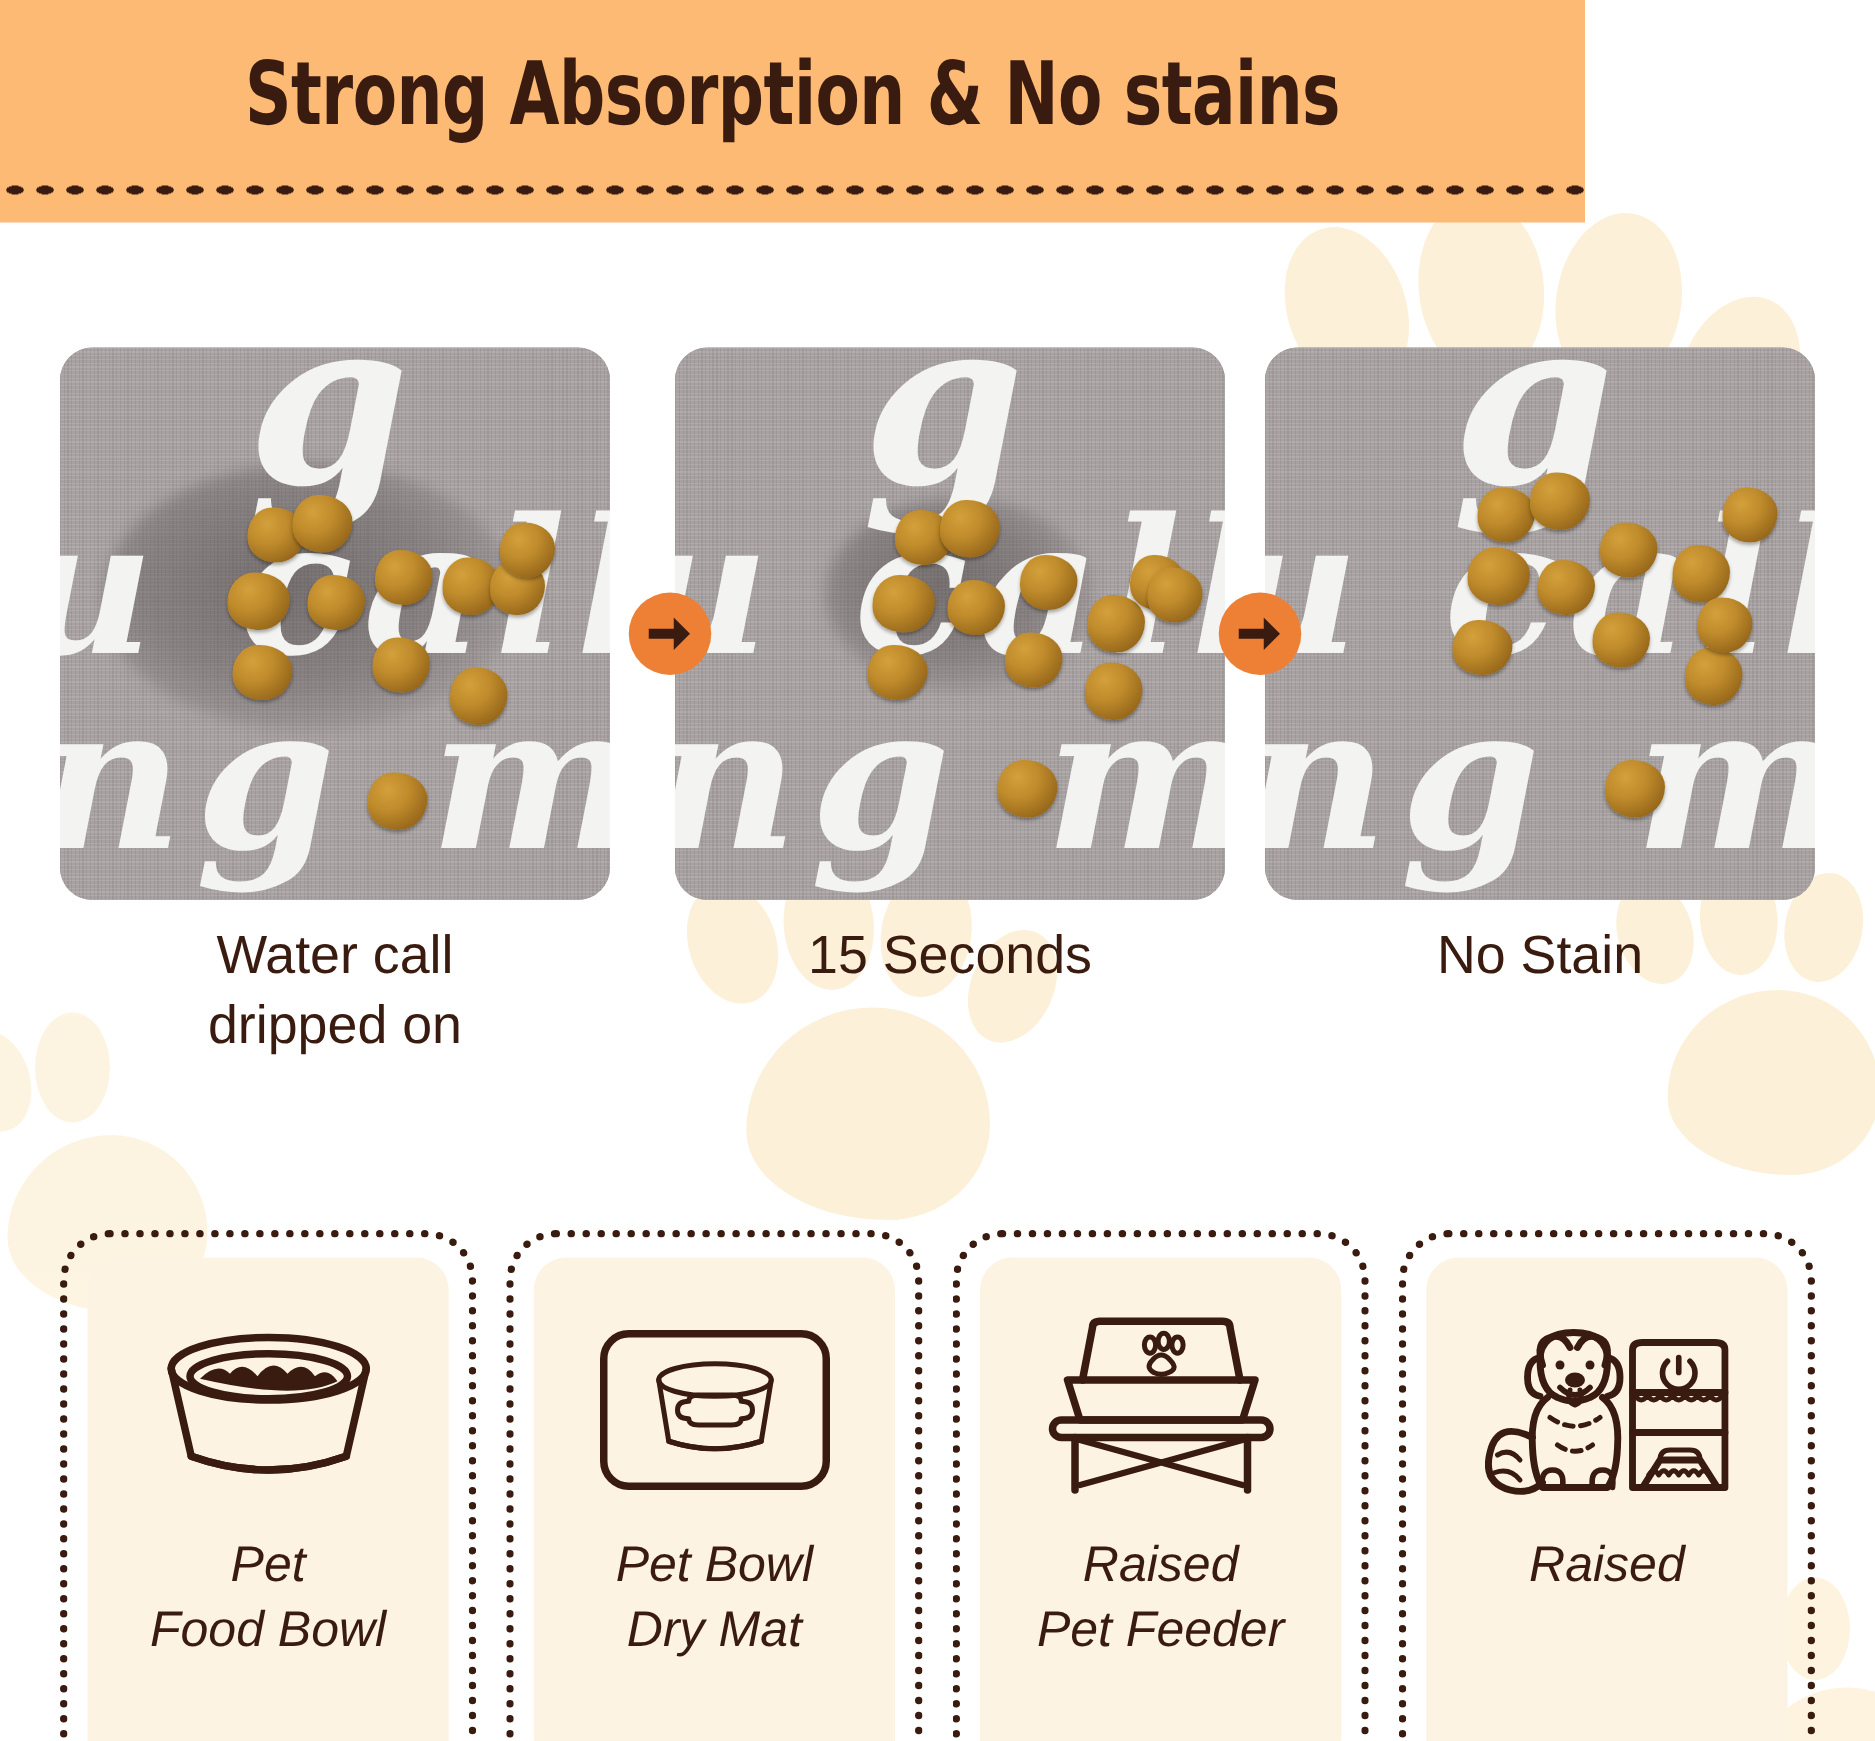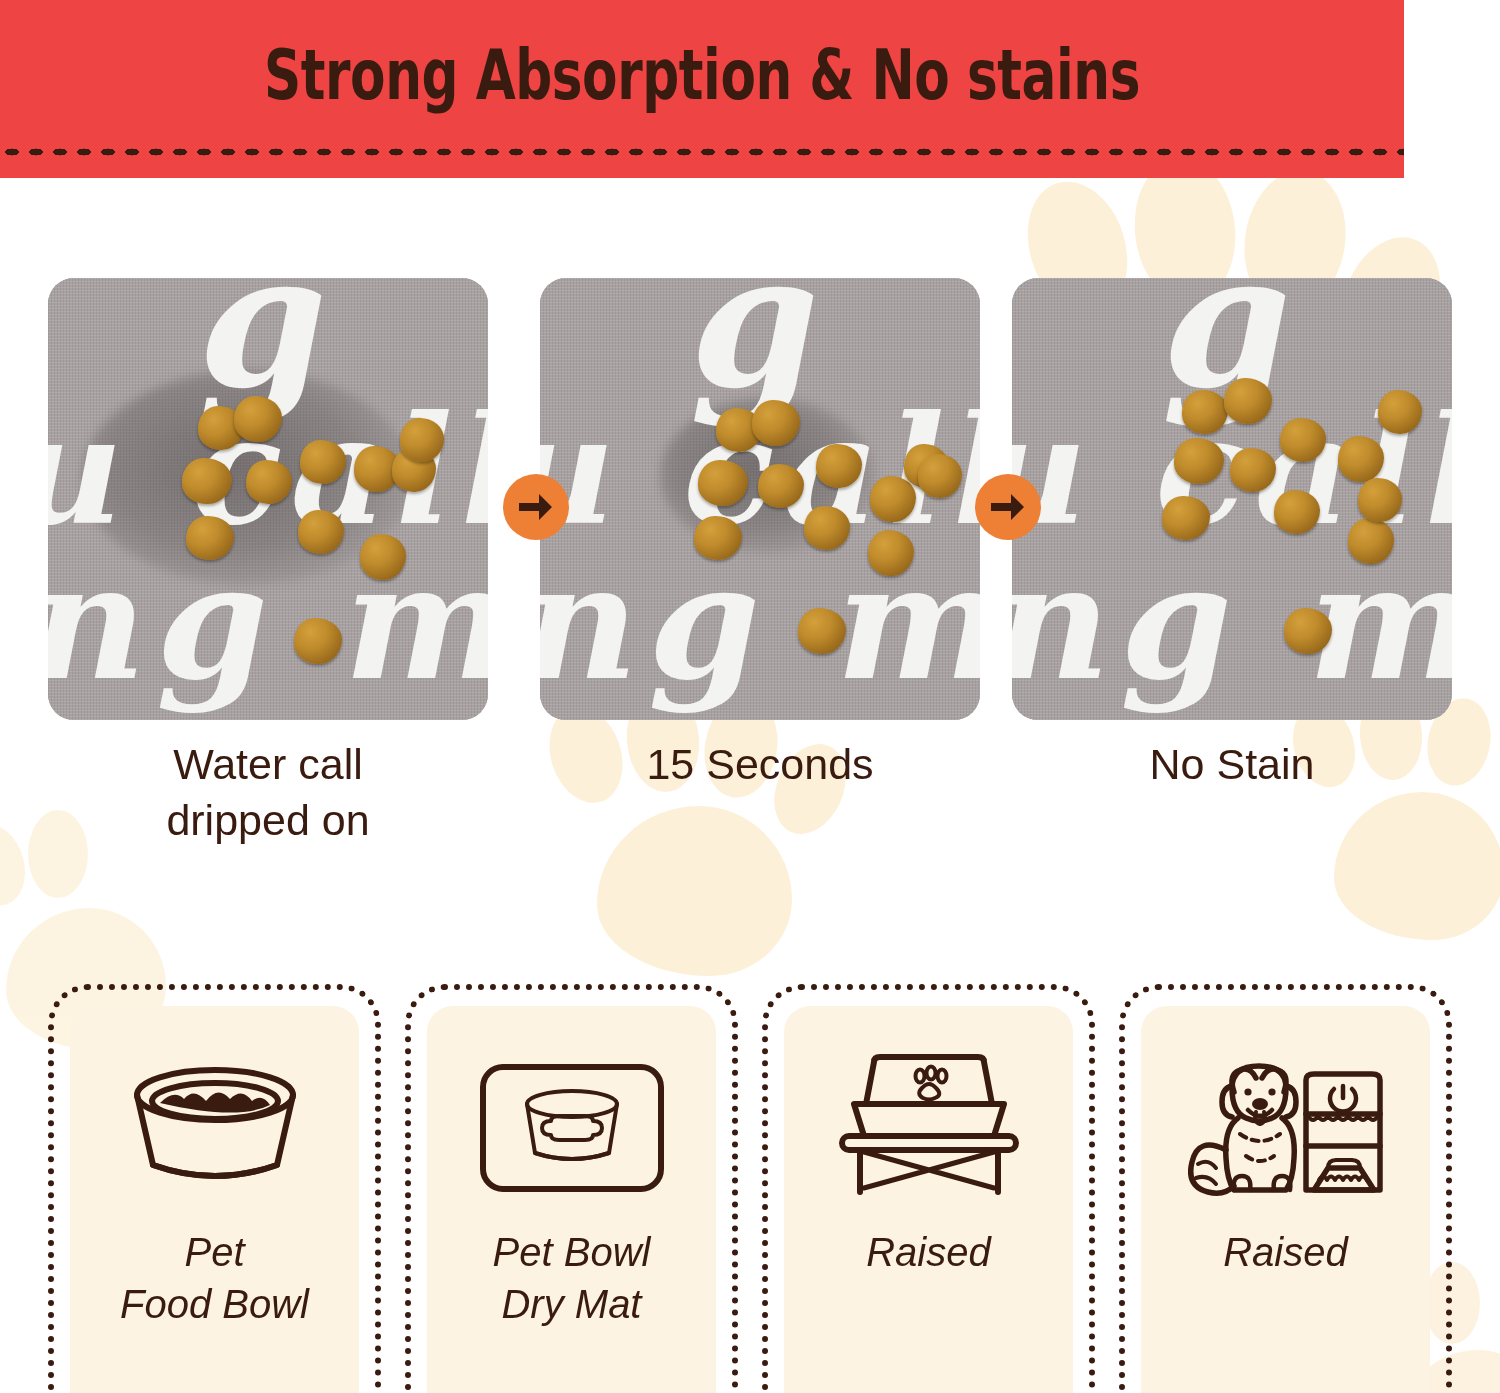--- a/index.html
+++ b/index.html
@@ -31,23 +31,23 @@
   .paw .pad {
     position: absolute;
     background: #fdf0d8;
     border-radius: 50%;
   }
 
   
   .banner {
     position: absolute;
     top: 0; left: 0;
-    width: 1404px;
+    width: 1268px;
     height: 178px;
-    background: #ef4444;
+    background: #fdba74;
     overflow: hidden;
   }
   .banner-title {
     position: absolute;
     top: 34px;
     left: 0;
     width: 100%;
     text-align: center;
     font-family: "Liberation Sans Narrow", "DejaVu Sans Condensed", "Liberation Sans", sans-serif;
     font-weight: bold;
@@ -419,20 +419,21 @@
             <g stroke-width="4">
               <ellipse cx="86" cy="24" rx="4.5" ry="6.5"></ellipse>
               <ellipse cx="97" cy="21" rx="4.5" ry="6.5"></ellipse>
               <ellipse cx="108" cy="24" rx="4.5" ry="6.5"></ellipse>
               <path d="M88 36 q7 -8 14 0 q7 7 -1 10 q-6 3 -12 0 q-7 -4 -1 -10 z"></path>
             </g>
           </svg>
         </div>
         <div class="card-label">
           <span class="ln">Raised</span>
+          <span class="ln">Pet Feeder</span>
         </div>
       </div>
     </div>
 
     <div class="card k4">
       <div class="card-inner">
         <div class="card-icon">
           <svg width="195" height="150" viewBox="0 0 195 150" fill="none" stroke="#3a1b10" stroke-width="5.5" stroke-linejoin="round" stroke-linecap="round">
 
             <g>

